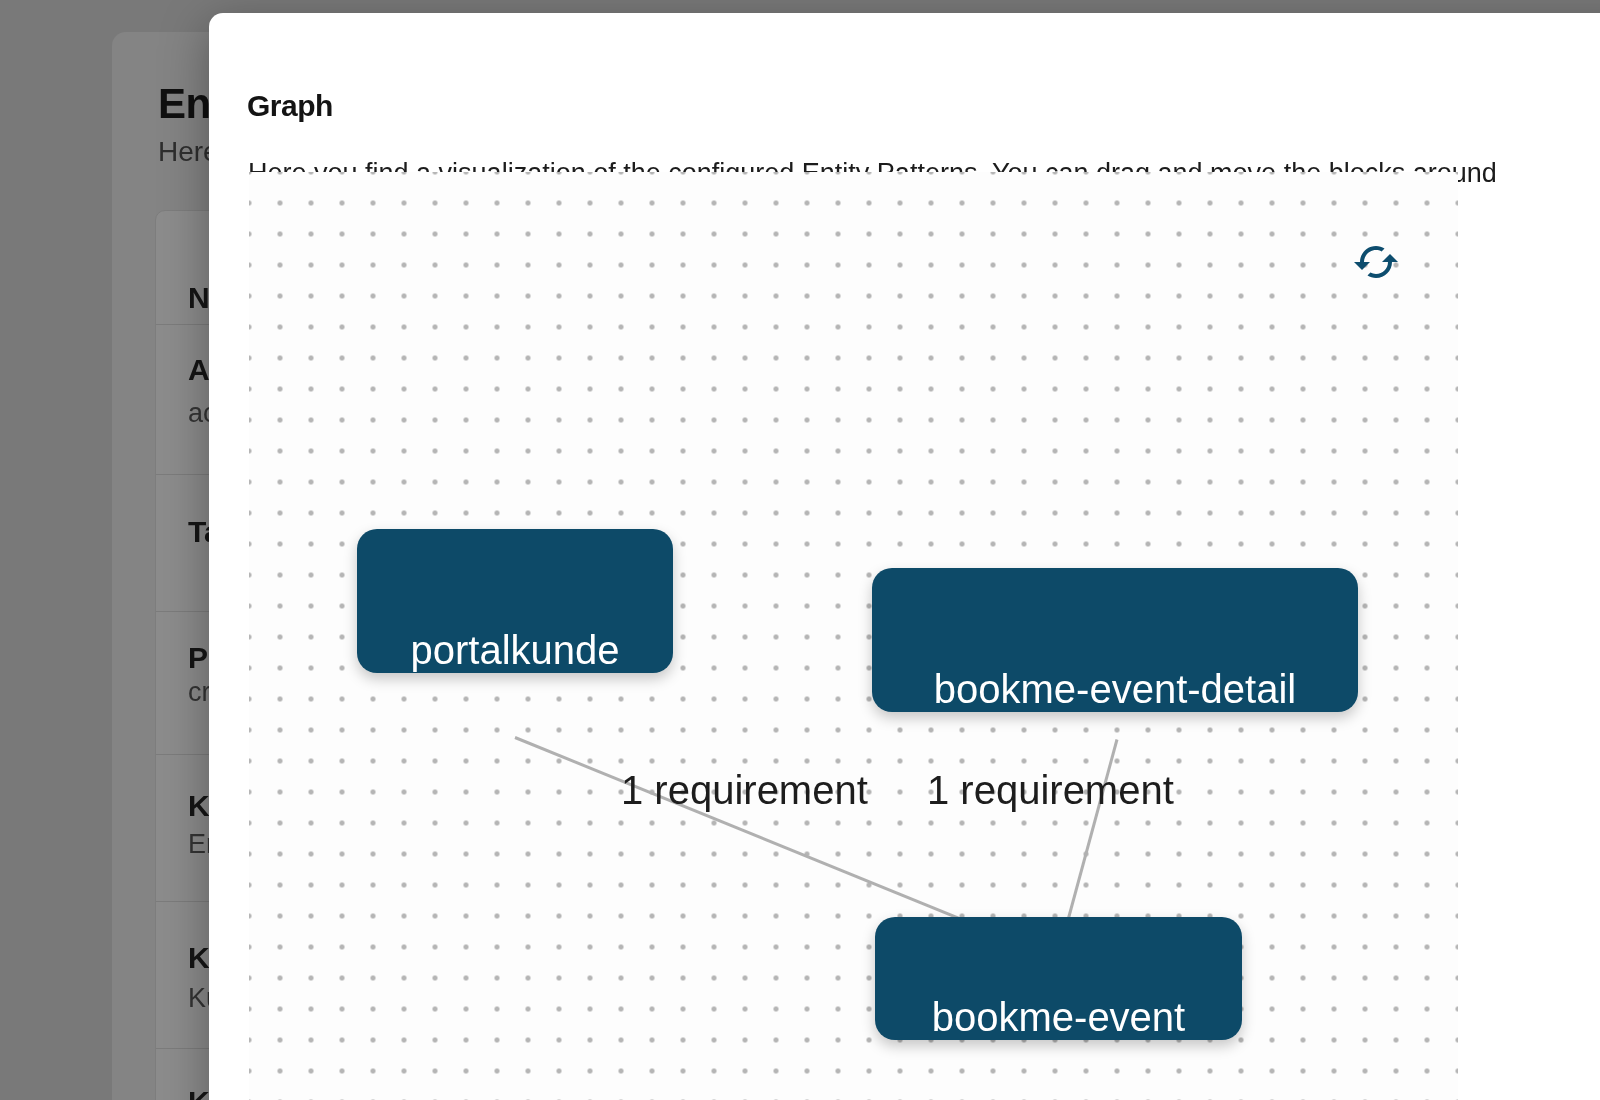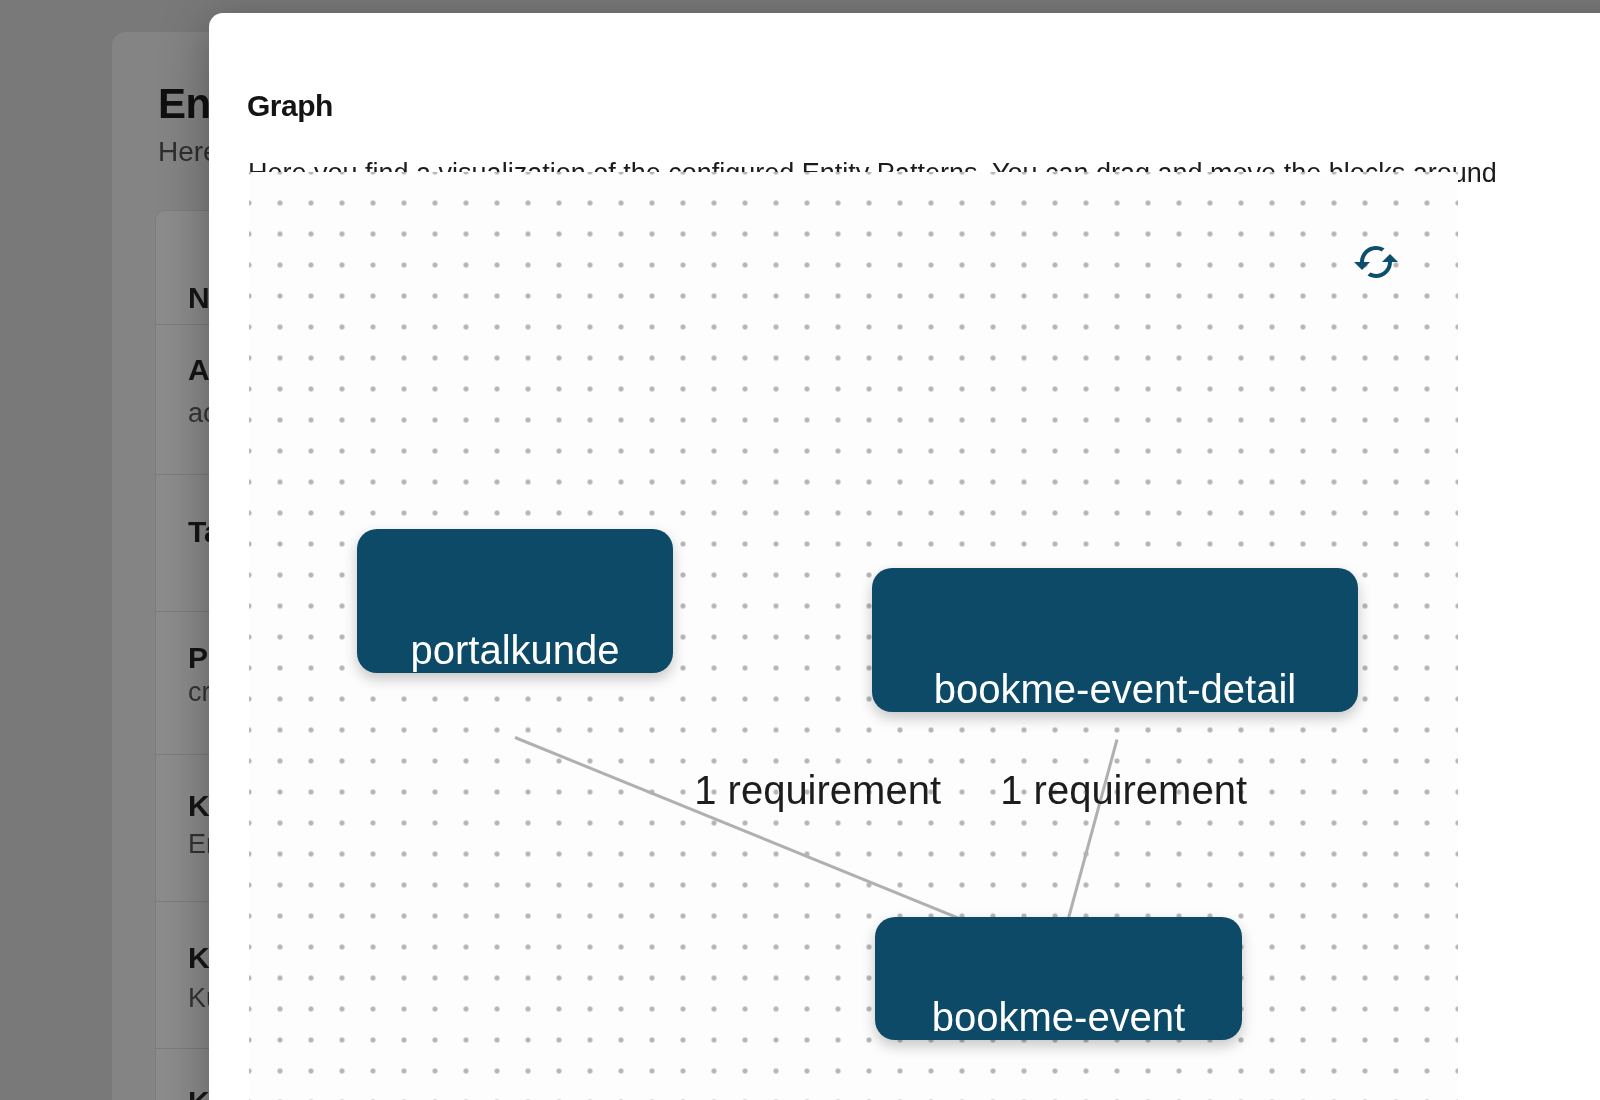--- a/index.html
+++ b/index.html
@@ -49,21 +49,21 @@
   .edges-svg{position:absolute;inset:0;width:100%;height:100%;}
   .graph-node{
     position:absolute;display:flex;align-items:flex-end;justify-content:center;
     background:#0d4a68;color:#ffffff;border-radius:20px;
     font-size:40px;box-shadow:0 6px 14px rgba(0,0,0,0.22);cursor:grab;
   }
   .node-portalkunde{left:108px;top:357px;width:316px;height:144px;}
   .node-bookme-event-detail{left:623px;top:357px;width:486px;height:144px;margin-top:39px;}
   .node-bookme-event{left:626px;top:745px;width:367px;height:123px;}
   .edge-label{
-    position:absolute;width:320px;text-align:right;line-height:40px;
+    position:absolute;width:320px;text-align:left;line-height:40px;
     font-size:40px;color:#1d1d1d;
   }
   .edge-label-1{left:372px;top:598px;}
   .edge-label-2{left:678px;top:598px;}
   .refresh-btn{
     position:absolute;left:1103px;top:66px;width:48px;height:48px;
     border:none;background:transparent;padding:0;cursor:pointer;
   }
   .refresh-btn svg{width:48px;height:48px;transform:rotate(90deg);}
 </style>

